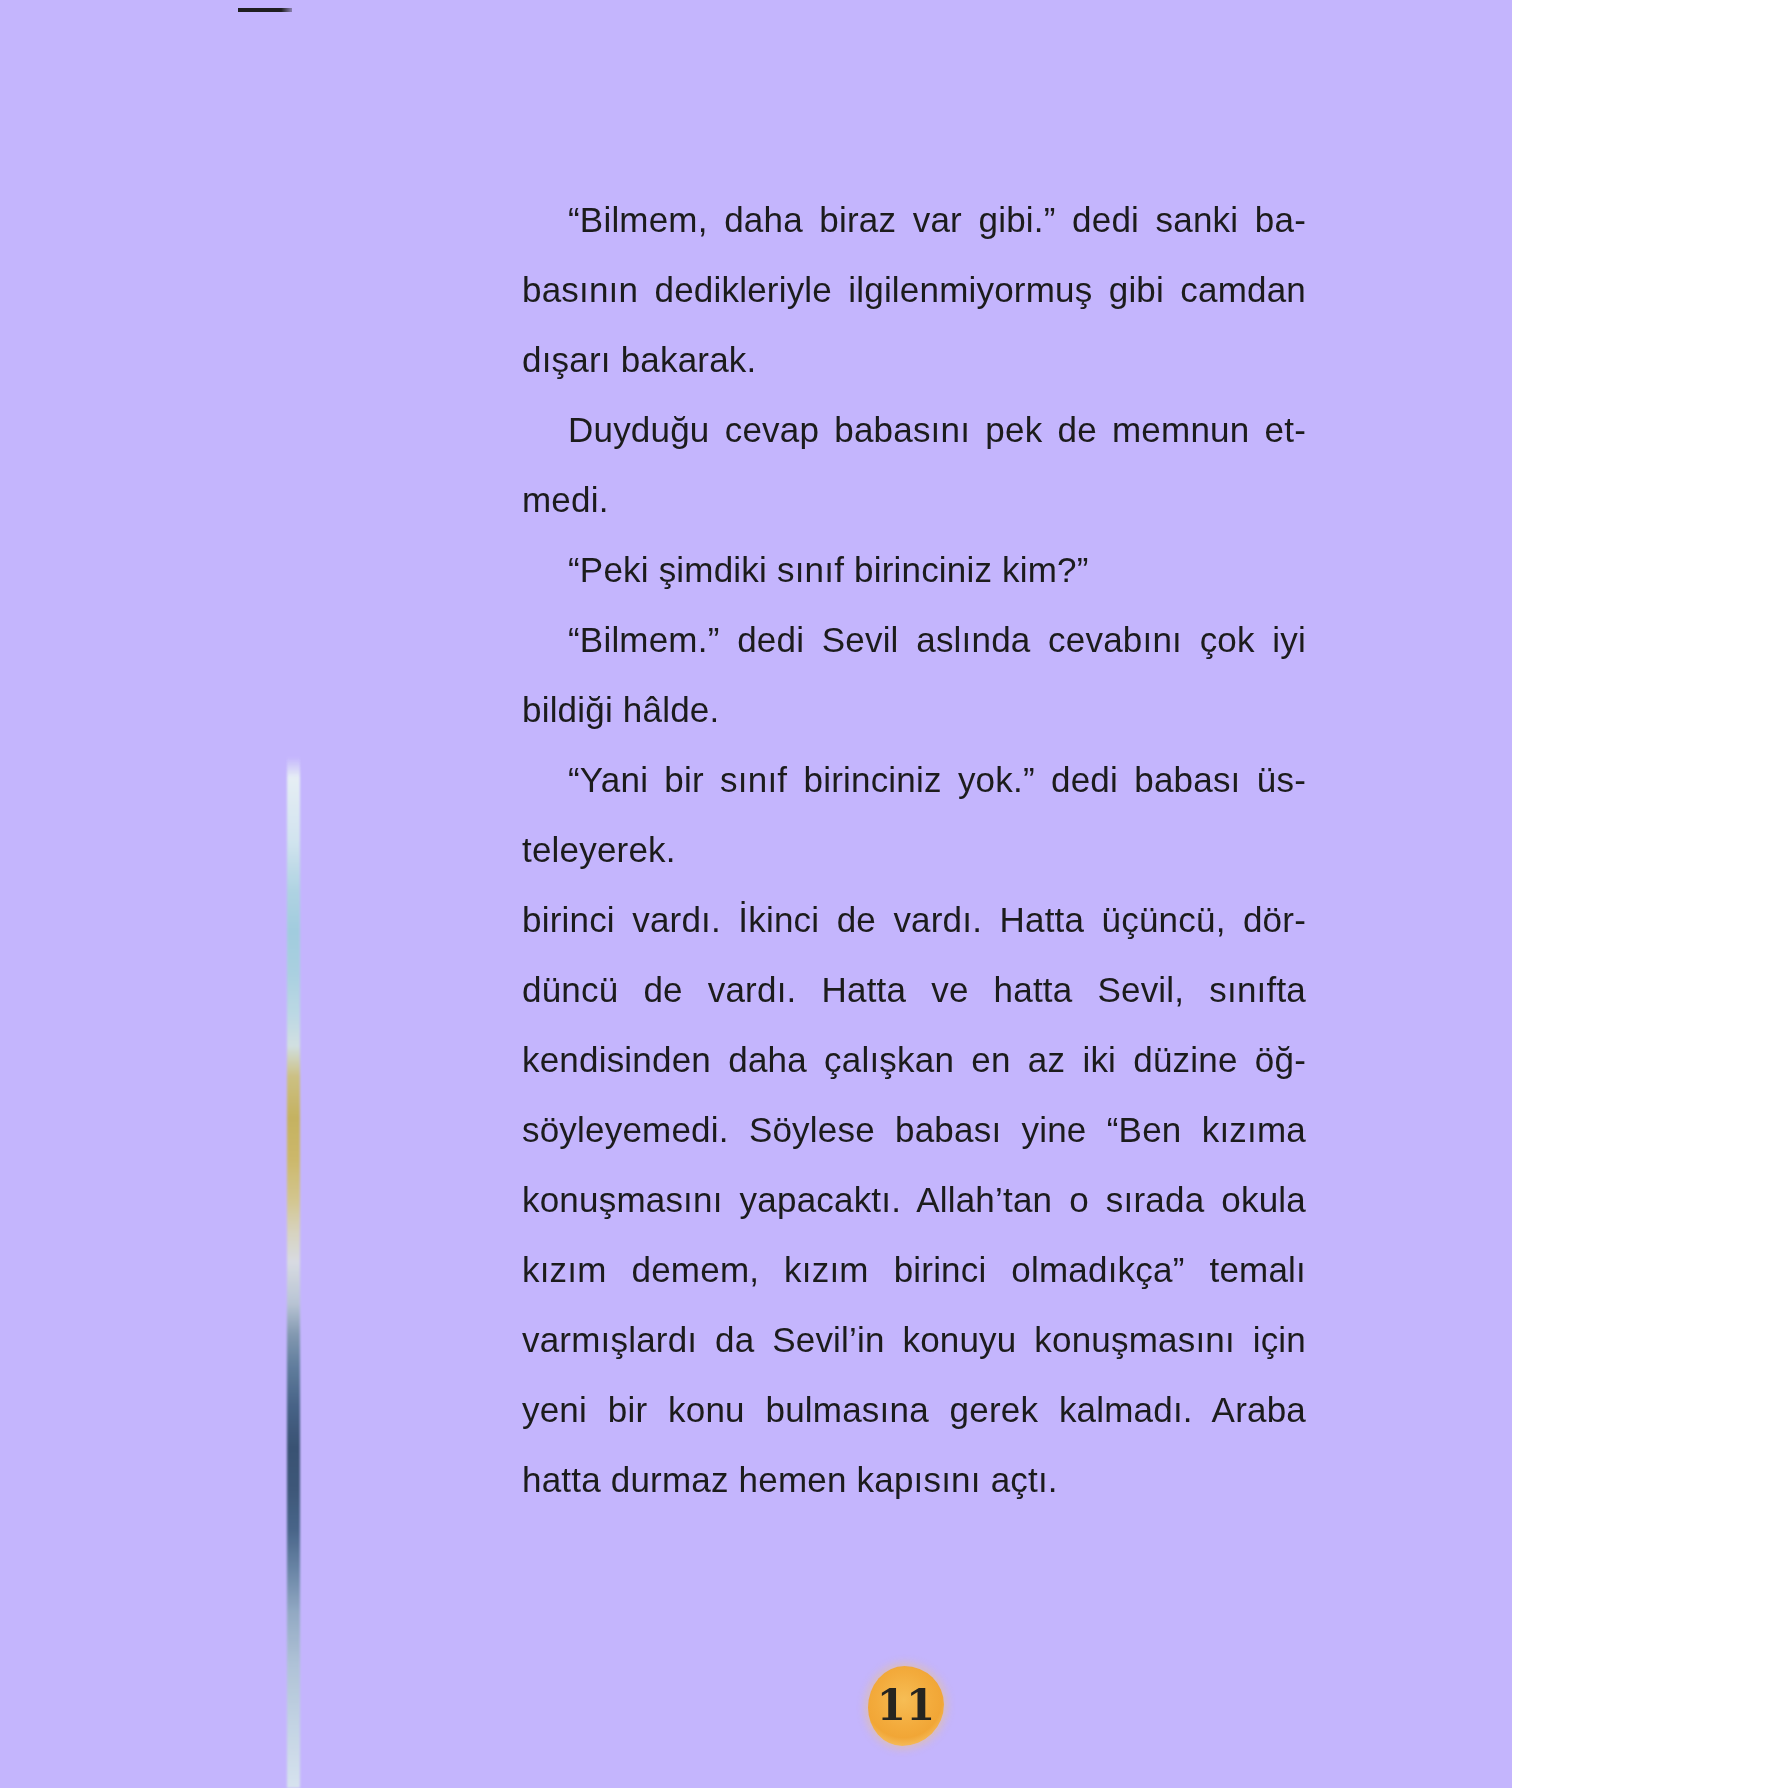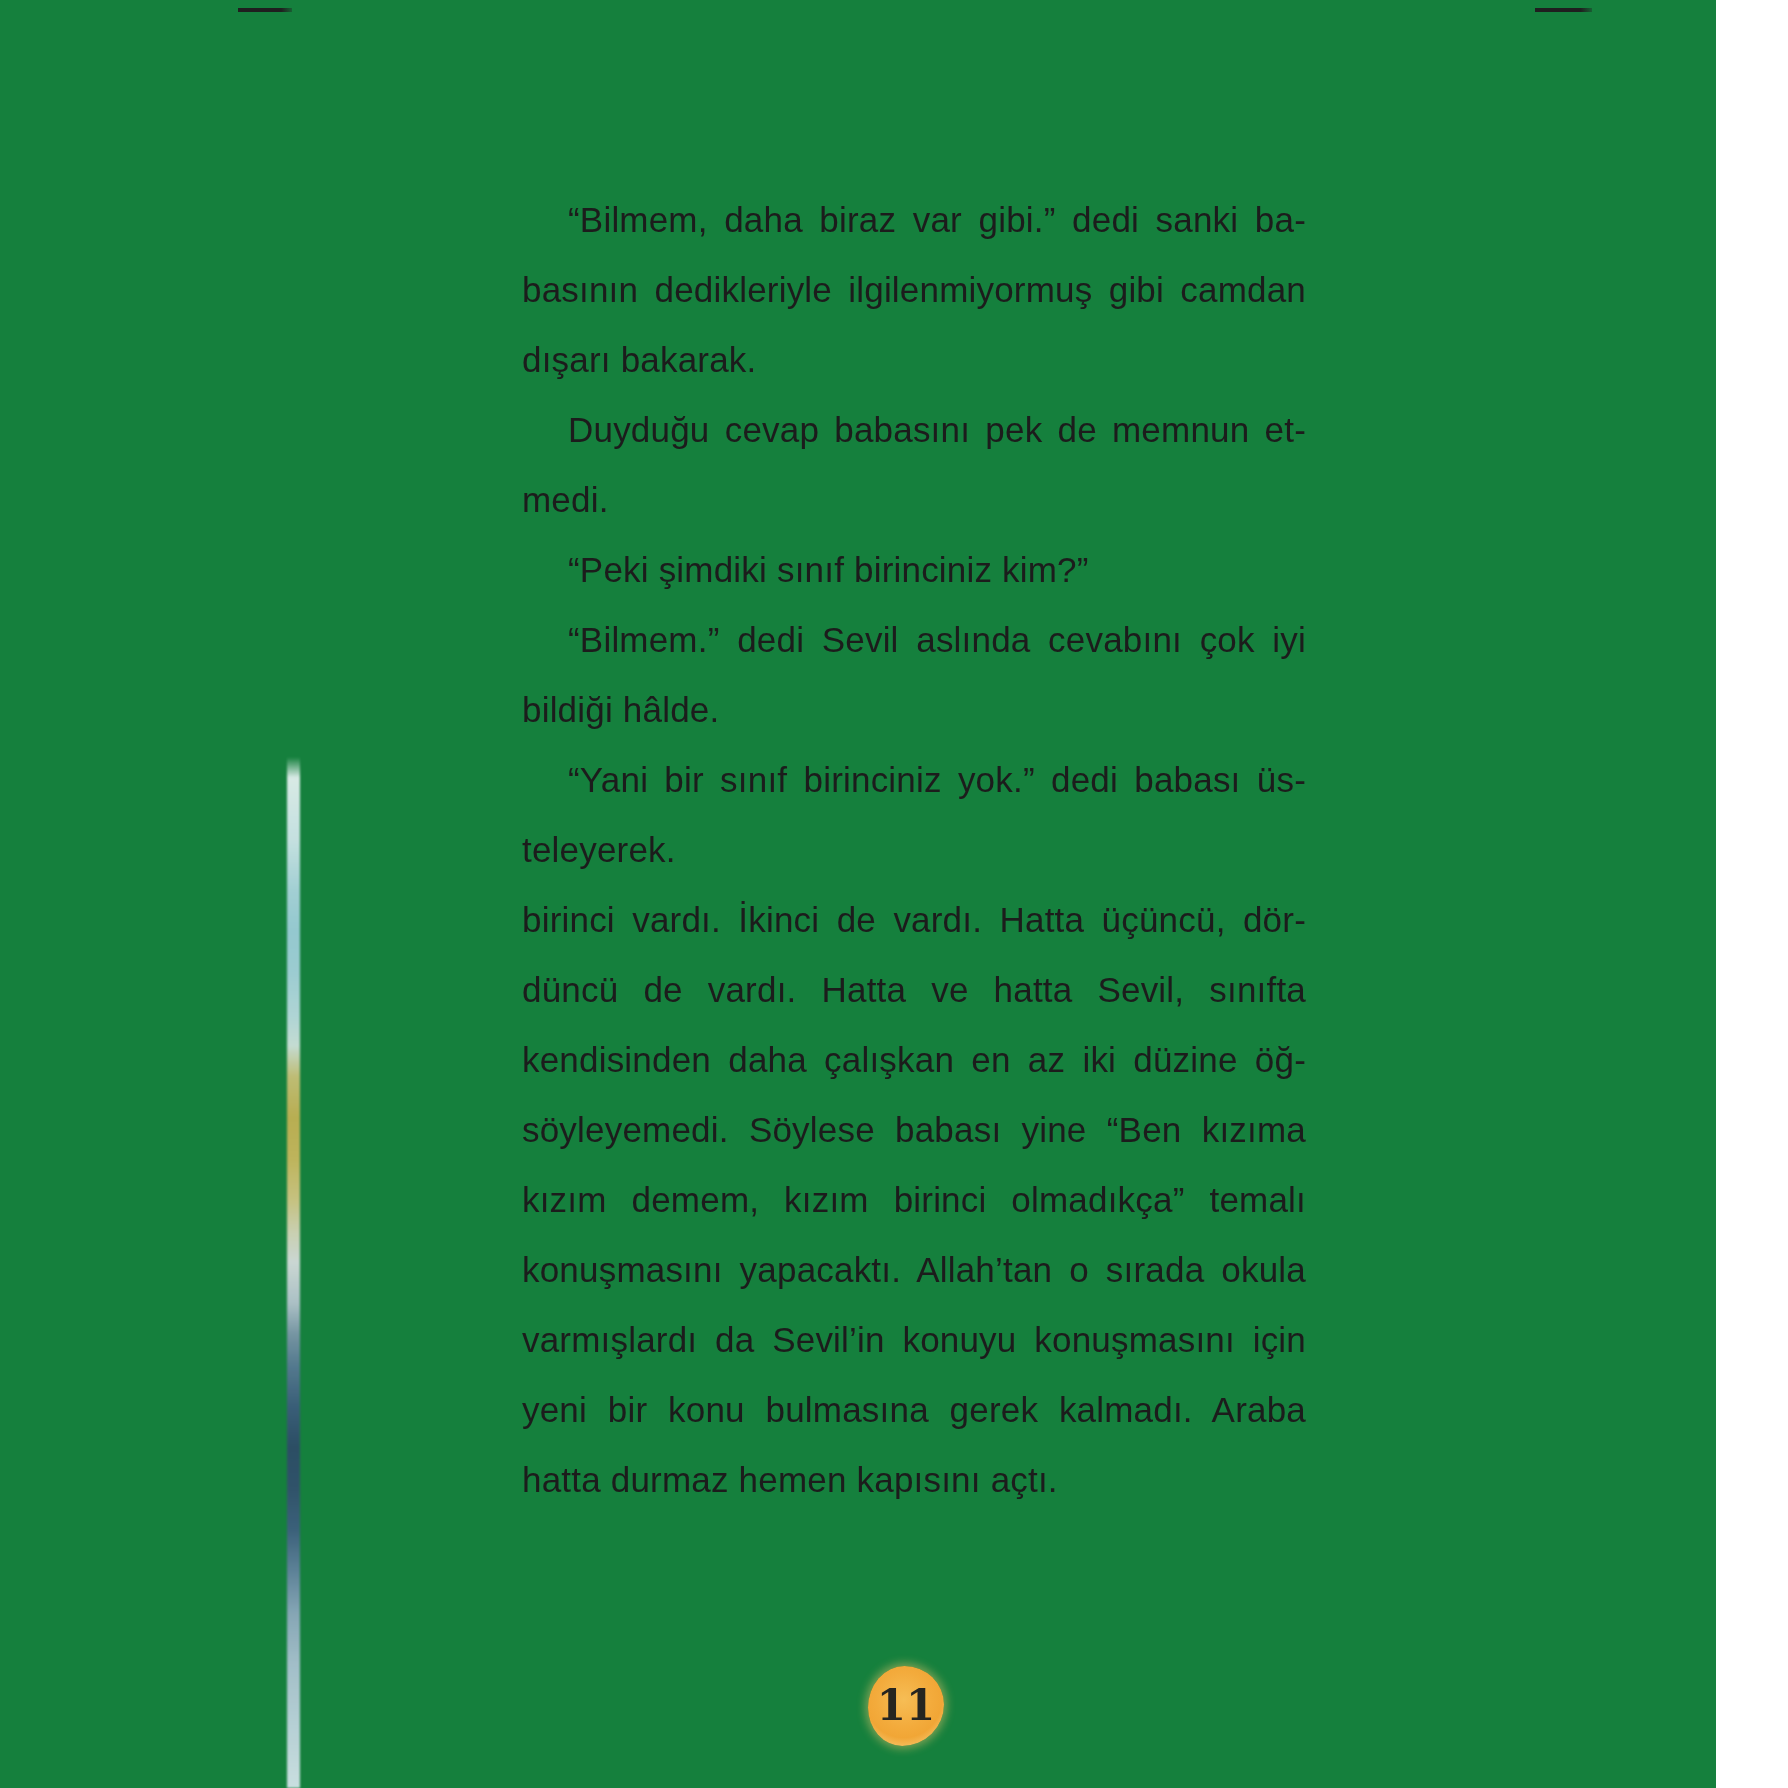--- a/index.html
+++ b/index.html
@@ -3,23 +3,23 @@
 <meta charset="utf-8">
 <title>Book Page</title>
 <style>
   html, body {
     margin: 0;
     padding: 0;
     background: #ffffff;
   }
   .page {
     position: relative;
-    width: 1716px;
+    width: 1512px;
     height: 1788px;
-    background: #15803d;
+    background: #c4b5fd;
     overflow: hidden;
     font-family: "Liberation Sans", sans-serif;
     color: #1c1c1c;
   }
 
   
   .trim-mark {
     position: absolute;
     top: 8px;
     height: 4px;
@@ -139,22 +139,22 @@
       <div class="line last">medi.</div>
       <div class="line indent last">“Peki şimdiki sınıf birinciniz kim?”</div>
       <div class="line indent">“Bilmem.” dedi Sevil aslında cevabını çok iyi</div>
       <div class="line last">bildiği hâlde.</div>
       <div class="line indent">“Yani bir sınıf birinciniz yok.” dedi babası üs-</div>
       <div class="line last">teleyerek.</div>
       <div class="line">birinci vardı. İkinci de vardı. Hatta üçüncü, dör-</div>
       <div class="line">düncü de vardı. Hatta ve hatta Sevil, sınıfta</div>
       <div class="line">kendisinden daha çalışkan en az iki düzine öğ-</div>
       <div class="line">söyleyemedi. Söylese babası yine “Ben kızıma</div>
+      <div class="line">konuşmasını yapacaktı. Allah’tan o sırada okula</div>
       <div class="line">kızım demem, kızım birinci olmadıkça” temalı</div>
-      <div class="line">konuşmasını yapacaktı. Allah’tan o sırada okula</div>
       <div class="line">varmışlardı da Sevil’in konuyu konuşmasını için</div>
       <div class="line">yeni bir konu bulmasına gerek kalmadı. Araba</div>
       <div class="line last">hatta durmaz hemen kapısını açtı.</div>
     </div>
 
   <div class="page-badge">
     <span class="page-number">11</span>
   </div>
 
 </div>

